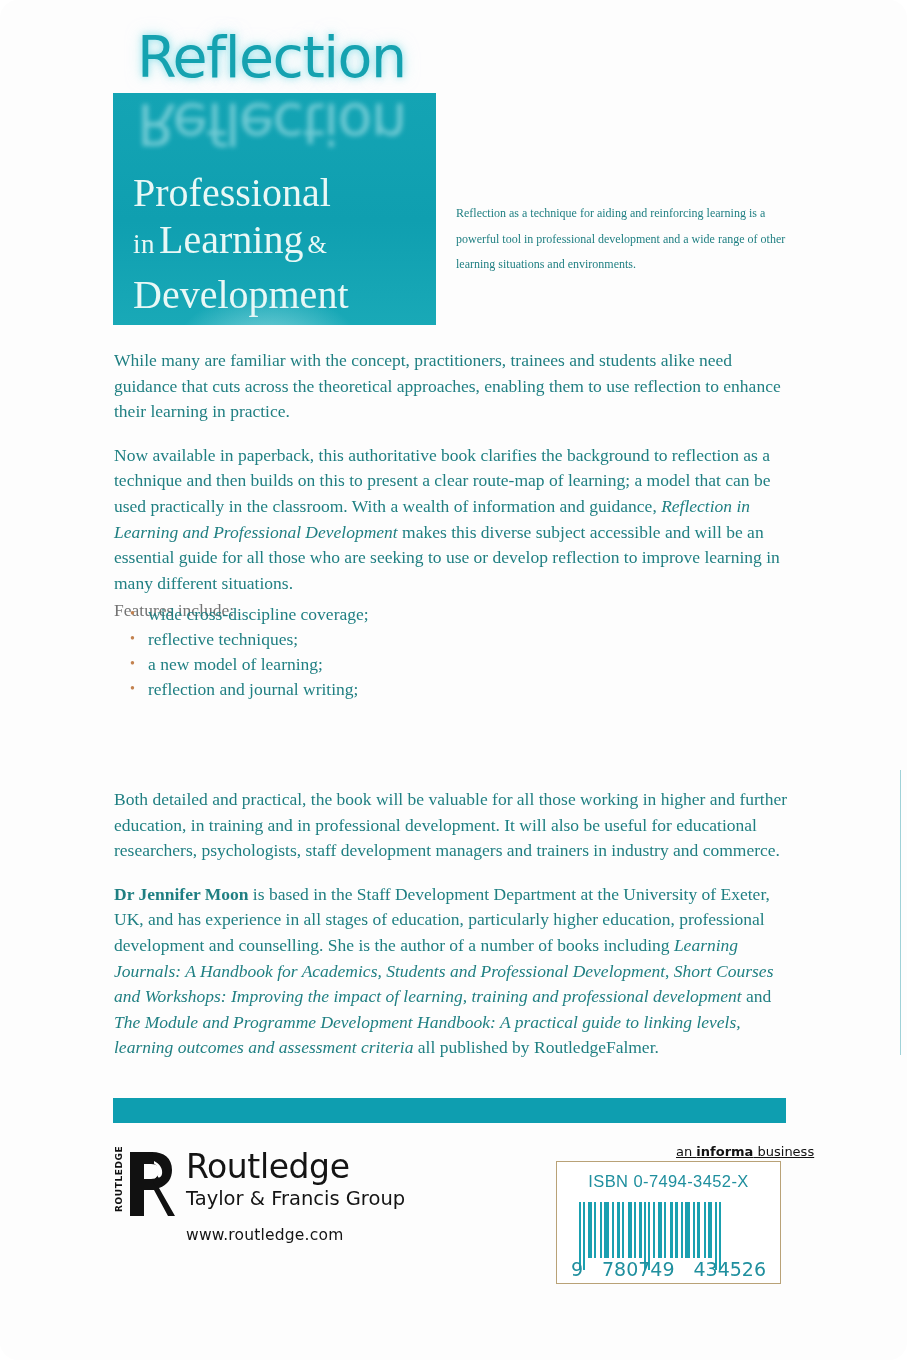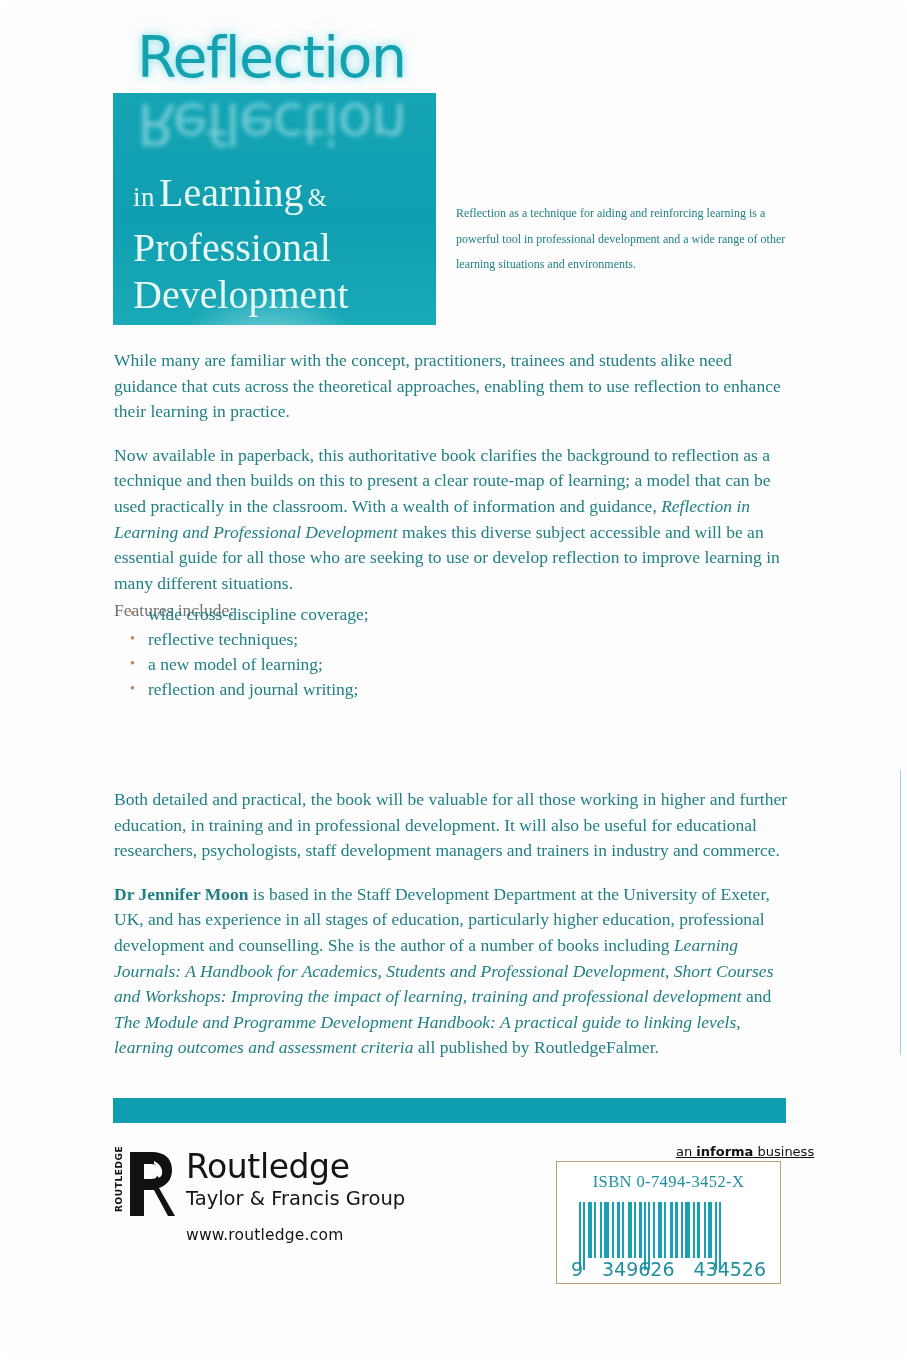--- a/index.html
+++ b/index.html
@@ -265,21 +265,21 @@
     border: 1.6px solid #b9a277;
     background: #ffffff;
     box-sizing: border-box;
   }
   .isbn-line {
     position: absolute;
     left: 0;
     right: 0;
     top: 10px;
     text-align: center;
-    font-family: Liberation Serif, serif;
+    font-family: Liberation Sans, sans-serif;
     font-size: 16.5px;
     letter-spacing: 0.4px;
     color: #1f8f9e;
   }
   .bars {
     position: absolute;
     left: 22px;
     top: 40px;
     width: 182px;
     height: 56px;
@@ -310,26 +310,26 @@
 
   <div class="edge-rule"></div>
 
   <div class="title-wrap">
     <div class="title-top">Reflection</div>
 
     <div class="title-box">
       <div class="title-mirror">Reflection</div>
 
       <div class="title-sub">
+        <span class="ts-line ts-big">Professional</span>
         <span class="ts-line">
           <span class="ts-small">in</span>
           <span class="ts-big">Learning</span>
           <span class="ts-amp">&amp;</span>
         </span>
-        <span class="ts-line ts-big">Professional</span>
         <span class="ts-line ts-big">Development</span>
       </div>
       <div class="title-gloss"></div>
     </div>
   </div>
 
   <div class="side-blurb">Reflection as a technique for aiding and reinforcing learning is a powerful tool in professional development and a wide range of other learning situations and environments.</div>
 
   <div class="body-copy">
     <p>While many are familiar with the concept, practitioners, trainees and students alike need guidance that cuts across the theoretical approaches, enabling them to use reflection to enhance their learning in practice.</p>
@@ -427,18 +427,18 @@
       <span style="width:2px"></span>
         <span class="w" style="width:2px"></span>
         <span style="width:4px"></span>
       <span class="w" style="width:3px"></span>
       <span class="tall" style="width:2px"></span>
         <span class="w" style="width:2px"></span>
         <span class="tall" style="width:2px"></span>
     </div>
     <div class="ean-line">
       <span>9</span>
-      <span>349626</span>
+      <span>780749</span>
       <span>434526</span>
     </div>
   </div>
 
 </div>
 
 </body></html>

